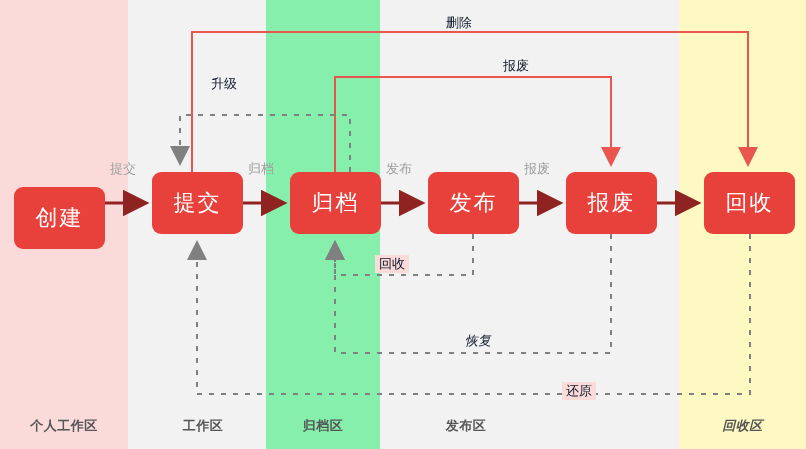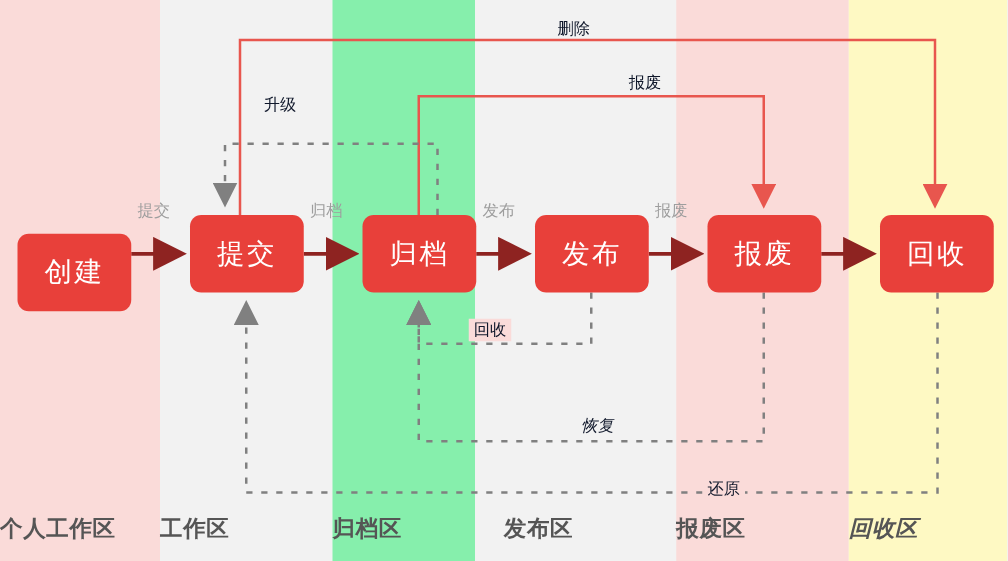--- a/index.html
+++ b/index.html
@@ -1,20 +1,20 @@
 <!DOCTYPE html>
 <html><head>
 <meta charset="utf-8">
 <style>
   html,body{margin:0;padding:0;background:#f2f2f2;}
   body{font-family:"DejaVu Sans","Liberation Sans",sans-serif;}
   #stage{position:relative;width:806px;height:449px;overflow:hidden;background:#f2f2f2;}
   .zone{position:absolute;top:0;height:449px;}
-  .zone-label{position:absolute;bottom:14px;width:100%;text-align:left;
-    font-size:18px;font-weight:bold;color:#555;letter-spacing:.5px;}
+  .zone-label{position:absolute;bottom:14px;width:100%;text-align:center;
+    font-size:13px;font-weight:bold;color:#555;letter-spacing:.5px;}
   .node{position:absolute;display:flex;align-items:center;justify-content:center;
     background:#e8403a;border-radius:9px;color:#fff;font-size:22px;letter-spacing:2px;
     width:91px;height:62px;box-sizing:border-box;}
   .flow-label{position:absolute;font-size:13px;color:#9e9e9e;white-space:nowrap;}
   .edge-label{position:absolute;font-size:13px;color:#0f172a;white-space:nowrap;background:transparent;}
   svg.overlay{position:absolute;left:0;top:0;width:806px;height:449px;}
 </style>
 </head>
 <body>
 
@@ -24,23 +24,20 @@
     <div class="zone-label">个人工作区</div>
   </div>
   <div class="zone" style="left:128px;width:150px;background:#f2f2f2;">
     <div class="zone-label">工作区</div>
   </div>
   <div class="zone" style="left:266px;width:114px;background:#86efac;">
     <div class="zone-label">归档区</div>
   </div>
   <div class="zone" style="left:403px;width:126px;background:#f2f2f2;">
     <div class="zone-label">发布区</div>
-  </div>
-  <div class="zone" style="left:541px;width:138px;background:#fadbd9;">
-    <div class="zone-label">报废区</div>
   </div>
   <div class="zone" style="left:679px;width:127px;background:#fef9c3;font-style:italic;">
     <div class="zone-label">回收区</div>
   </div>
 
   <svg class="overlay" viewBox="0 0 806 449">
     <defs>
       <marker id="ah-dark" markerWidth="9" markerHeight="9" refX="7.5" refY="4.5" orient="auto">
         <path d="M0,0 L9,4.5 L0,9 z" fill="#8e2321"></path>
       </marker>

